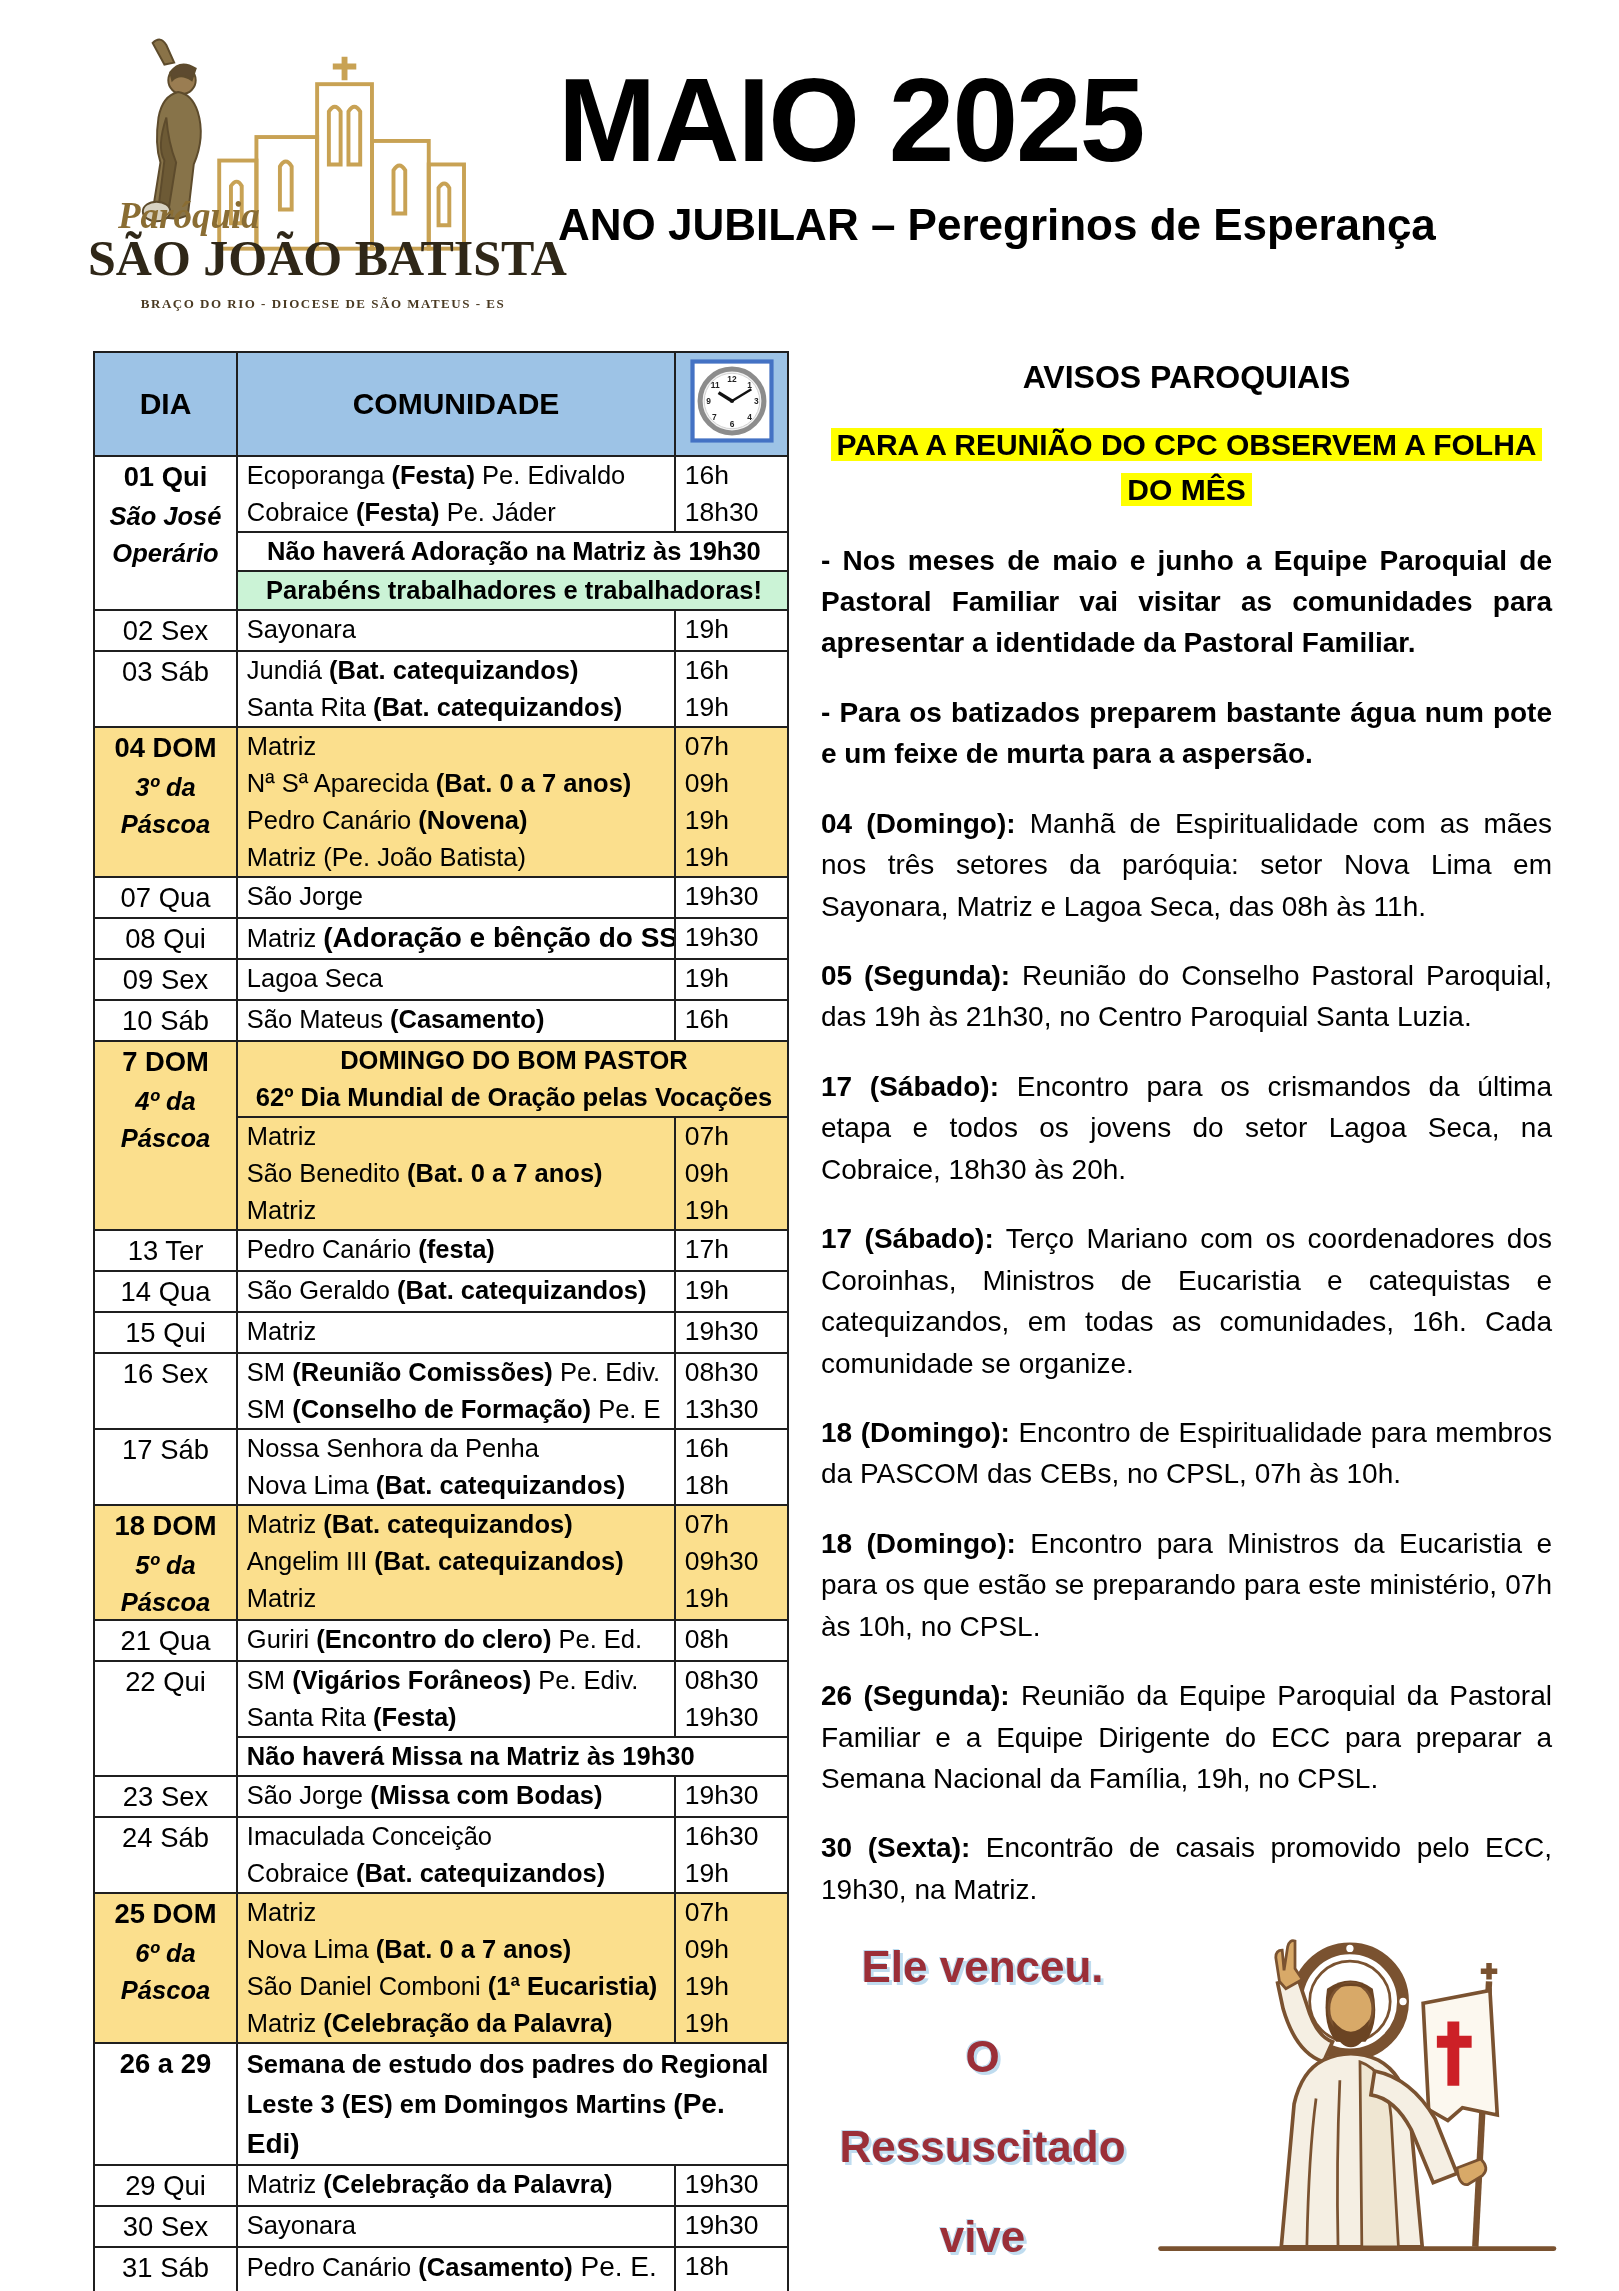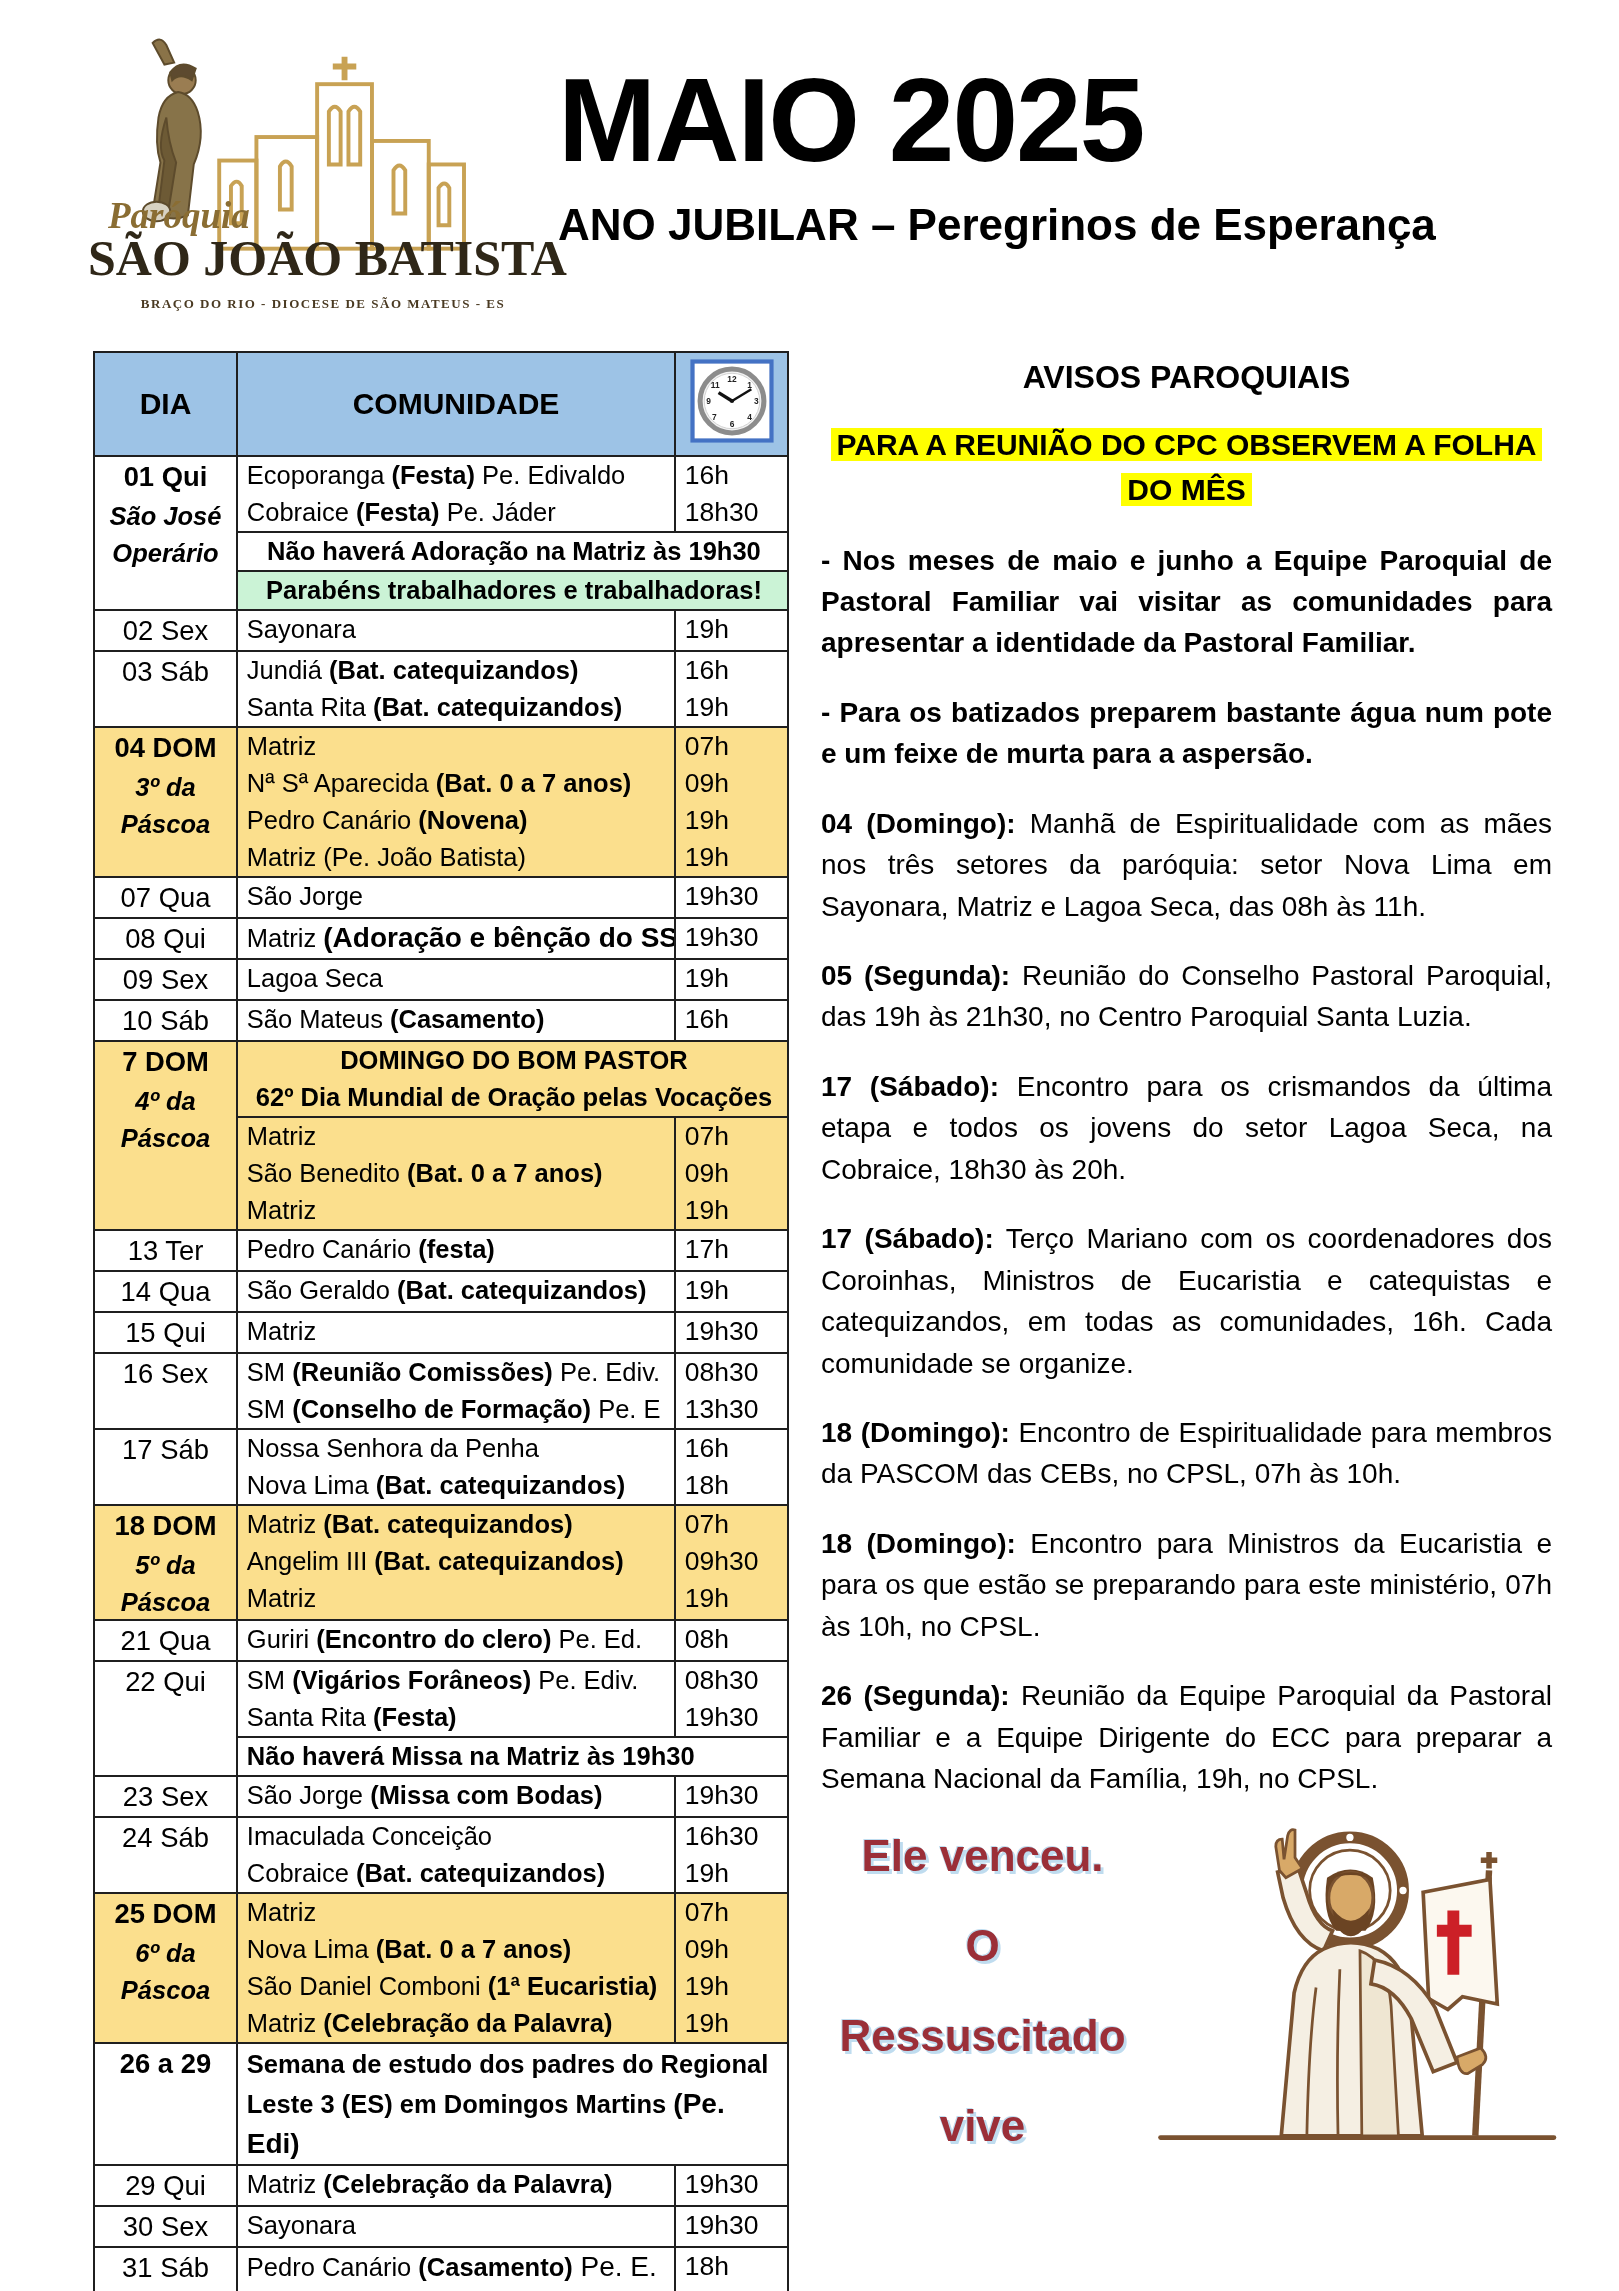--- a/index.html
+++ b/index.html
@@ -5,21 +5,21 @@
   html,body{margin:0;padding:0;background:#e9e9e9;}
   .page{
     position:relative;width:1619px;height:2292px;background:#ffffff;
     font-family:"Liberation Sans",sans-serif;color:#000;overflow:hidden;
     margin:0 auto;
   }
   
   .top{position:absolute;left:88px;top:29px;right:49px;height:323px;display:flex;}
   .logo{position:relative;width:470px;height:314px;flex:none;}
   .logo svg{position:absolute;left:0;top:0;}
-  .logo-script{position:absolute;left:20px;top:165px;font-family:"Liberation Serif",serif;
+  .logo-script{position:absolute;left:30px;top:165px;font-family:"Liberation Serif",serif;
     font-style:italic;font-weight:bold;font-size:37px;color:#8a6d33;}
   .logo-name{position:absolute;left:0;width:470px;top:200px;text-align:center;
     font-family:"Liberation Serif",serif;font-weight:bold;font-size:50px;color:#2f2718;
     letter-spacing:0px;white-space:nowrap;}
   .logo-tagline{position:absolute;left:0;width:470px;top:267px;text-align:center;
     font-family:"Liberation Serif",serif;font-weight:bold;font-size:13px;color:#4a3a22;letter-spacing:1.5px;}
   .titles{flex:1;padding-top:27.4px;}
   .main-title{margin:0;font-size:118px;font-weight:bold;letter-spacing:-2px;line-height:1.1;}
   .sub-title{margin:13.7px 0 0 0;font-size:44px;font-weight:bold;}
   
@@ -465,20 +465,21 @@
     <div id="avisos-list">
         <div class="para allbold">- Nos meses de maio e junho a Equipe Paroquial de Pastoral Familiar vai visitar as comunidades para apresentar a identidade da Pastoral Familiar.</div>
         <div class="para allbold">- Para os batizados preparem bastante água num pote e um feixe de murta para a aspersão.</div>
         <div class="para"><b>04 (Domingo):</b> Manhã de Espiritualidade com as mães nos três setores da paróquia: setor Nova Lima em Sayonara, Matriz e Lagoa Seca, das 08h às 11h.</div>
         <div class="para"><b>05 (Segunda):</b> Reunião do Conselho Pastoral Paroquial, das 19h às 21h30, no Centro Paroquial Santa Luzia.</div>
         <div class="para"><b>17 (Sábado):</b> Encontro para os crismandos da última etapa e todos os jovens do setor Lagoa Seca, na Cobraice, 18h30 às 20h.</div>
         <div class="para"><b>17 (Sábado):</b> Terço Mariano com os coordenadores dos Coroinhas, Ministros de Eucaristia e catequistas e catequizandos, em todas as comunidades, 16h. Cada comunidade se organize.</div>
         <div class="para"><b>18 (Domingo):</b> Encontro de Espiritualidade para membros da PASCOM das CEBs, no CPSL, 07h às 10h.</div>
         <div class="para"><b>18 (Domingo):</b> Encontro para Ministros da Eucaristia e para os que estão se preparando para este ministério, 07h às 10h, no CPSL.</div>
         <div class="para"><b>26 (Segunda):</b> Reunião da Equipe Paroquial da Pastoral Familiar e a Equipe Dirigente do ECC para preparar a Semana Nacional da Família, 19h, no CPSL.</div>
+        <div class="para"><b>30 (Sexta):</b> Encontrão de casais promovido pelo ECC, 19h30, na Matriz.</div>
       </div>
     <div class="easter-row">
       <div class="easter-col" id="easter-message" style="color: rgb(155, 47, 56);">
           <div>Ele venceu.</div>
           <div>O</div>
           <div>Ressuscitado</div>
           <div>vive</div>
         </div>
       <div class="jesus-col">
         <svg width="421" height="353" viewBox="0 0 460 380">

